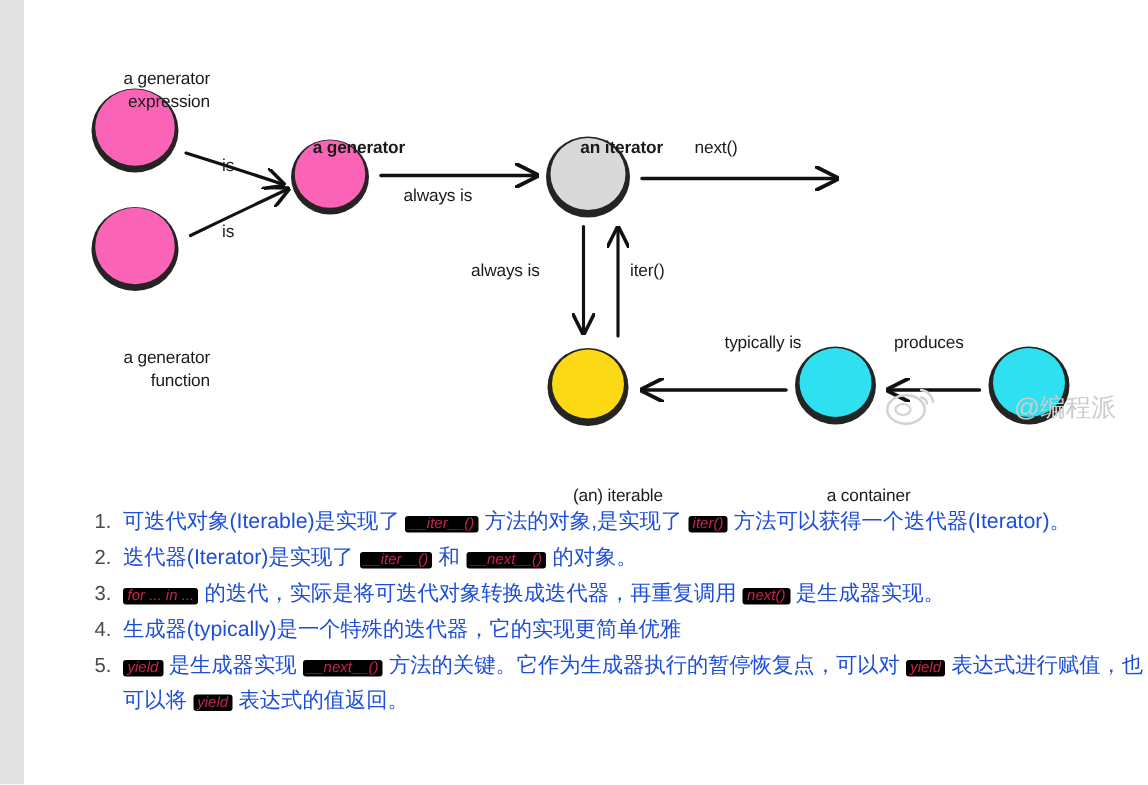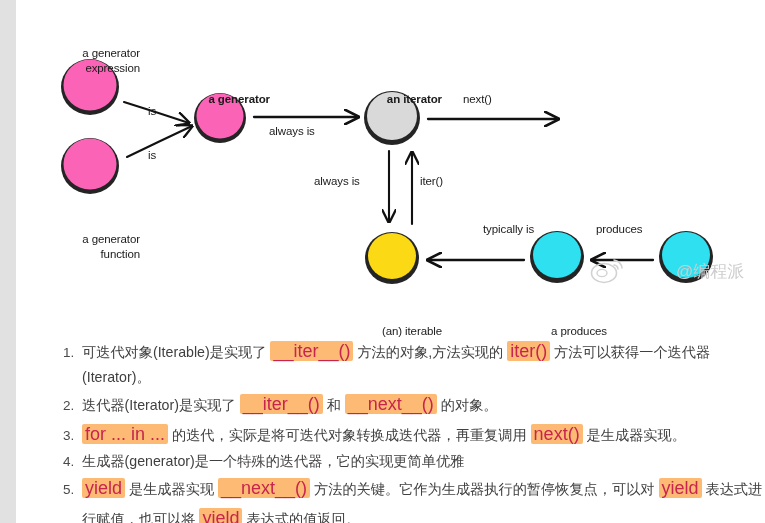--- a/index.html
+++ b/index.html
@@ -113,29 +113,30 @@
     font-size: 14.2px;
     line-height: 1.62;
     color: #2b2b2b;
     margin: 0 0 1px 0;
     padding-left: 4px;
   }
   #notes li::marker {
     color: #4a4a4a;
     font-size: 13.5px;
   }
-  #notes .txt { color: #404040; }
+  #notes .txt { color: #1d4ed8; }
   code.cd {
     font-family: "Liberation Sans", "DejaVu Sans", sans-serif;
-    background: #fdba74;
+    background: #000000;
     color: #c7254e;
-    font-size: 18px;
+    font-size: 10px;
     padding: 0 3px;
     border-radius: 2px;
     white-space: nowrap;
+    font-style: italic;
   }
 </style>
 </head>
 <body>
 
 <div id="left-gutter"></div>
 
 <div id="diagram">
 
   <svg id="diagram-svg" viewBox="0 0 749 335">
@@ -202,21 +203,21 @@
 
   <div class="node-label" style="left:24px; top:196px; width:100px;">a generator
 function</div>
 
   <div class="node-label bold" style="left:154px; top:56px; width:100px;">a generator</div>
 
   <div class="node-label bold" style="left:326px; top:56px; width:100px;">an iterator</div>
 
   <div class="node-label" style="left:326px; top:288px; width:100px;">(an) iterable</div>
 
-  <div class="node-label" style="left:491px; top:288px; width:100px;">a produces</div>
+  <div class="node-label" style="left:491px; top:288px; width:100px;">a container</div>
 
 
   <div class="edge-label" style="left:132px; top:104px;">is</div>
 
   <div class="edge-label" style="left:132px; top:148px;">is</div>
 
   <div class="edge-label" style="left:253px; top:124px;">always is</div>
 
   <div class="edge-label" style="left:447px; top:92px;">next()</div>
 
@@ -233,20 +234,20 @@
     <ellipse cx="14" cy="17" rx="12.5" ry="9.5" fill="none" stroke="#d2d2d2" stroke-width="1.6"></ellipse>
     <ellipse cx="12" cy="17" rx="5" ry="3.6" fill="none" stroke="#d2d2d2" stroke-width="1.4"></ellipse>
     <path d="M 24 4 a 9 9 0 0 1 8 8" fill="none" stroke="#d2d2d2" stroke-width="1.6" stroke-linecap="round"></path>
     <path d="M 24 9 a 4.5 4.5 0 0 1 4 4" fill="none" stroke="#d2d2d2" stroke-width="1.6" stroke-linecap="round"></path>
   </svg>
   <div class="wm" id="wm-weibo-handle">@编程派</div>
 </div>
 
 <div id="notes">
   <ol>
-      <li><span class="txt">可迭代对象(Iterable)是实现了 </span><code class="cd">__iter__()</code><span class="txt"> 方法的对象,方法实现的 </span><code class="cd">iter()</code><span class="txt"> 方法可以获得一个迭代器(Iterator)。</span></li>
+      <li><span class="txt">可迭代对象(Iterable)是实现了 </span><code class="cd">__iter__()</code><span class="txt"> 方法的对象,是实现了 </span><code class="cd">iter()</code><span class="txt"> 方法可以获得一个迭代器(Iterator)。</span></li>
       <li><span class="txt">迭代器(Iterator)是实现了 </span><code class="cd">__iter__()</code><span class="txt"> 和 </span><code class="cd">__next__()</code><span class="txt"> 的对象。</span></li>
       <li><code class="cd">for ... in ...</code><span class="txt"> 的迭代，实际是将可迭代对象转换成迭代器，再重复调用 </span><code class="cd">next()</code><span class="txt"> 是生成器实现。</span></li>
-      <li><span class="txt">生成器(generator)是一个特殊的迭代器，它的实现更简单优雅</span></li>
+      <li><span class="txt">生成器(typically)是一个特殊的迭代器，它的实现更简单优雅</span></li>
       <li><code class="cd">yield</code><span class="txt"> 是生成器实现 </span><code class="cd">__next__()</code><span class="txt"> 方法的关键。它作为生成器执行的暂停恢复点，可以对 </span><code class="cd">yield</code><span class="txt"> 表达式进行赋值，也可以将 </span><code class="cd">yield</code><span class="txt"> 表达式的值返回。</span></li>
     </ol>
 
 </div>
 
 </body></html>

